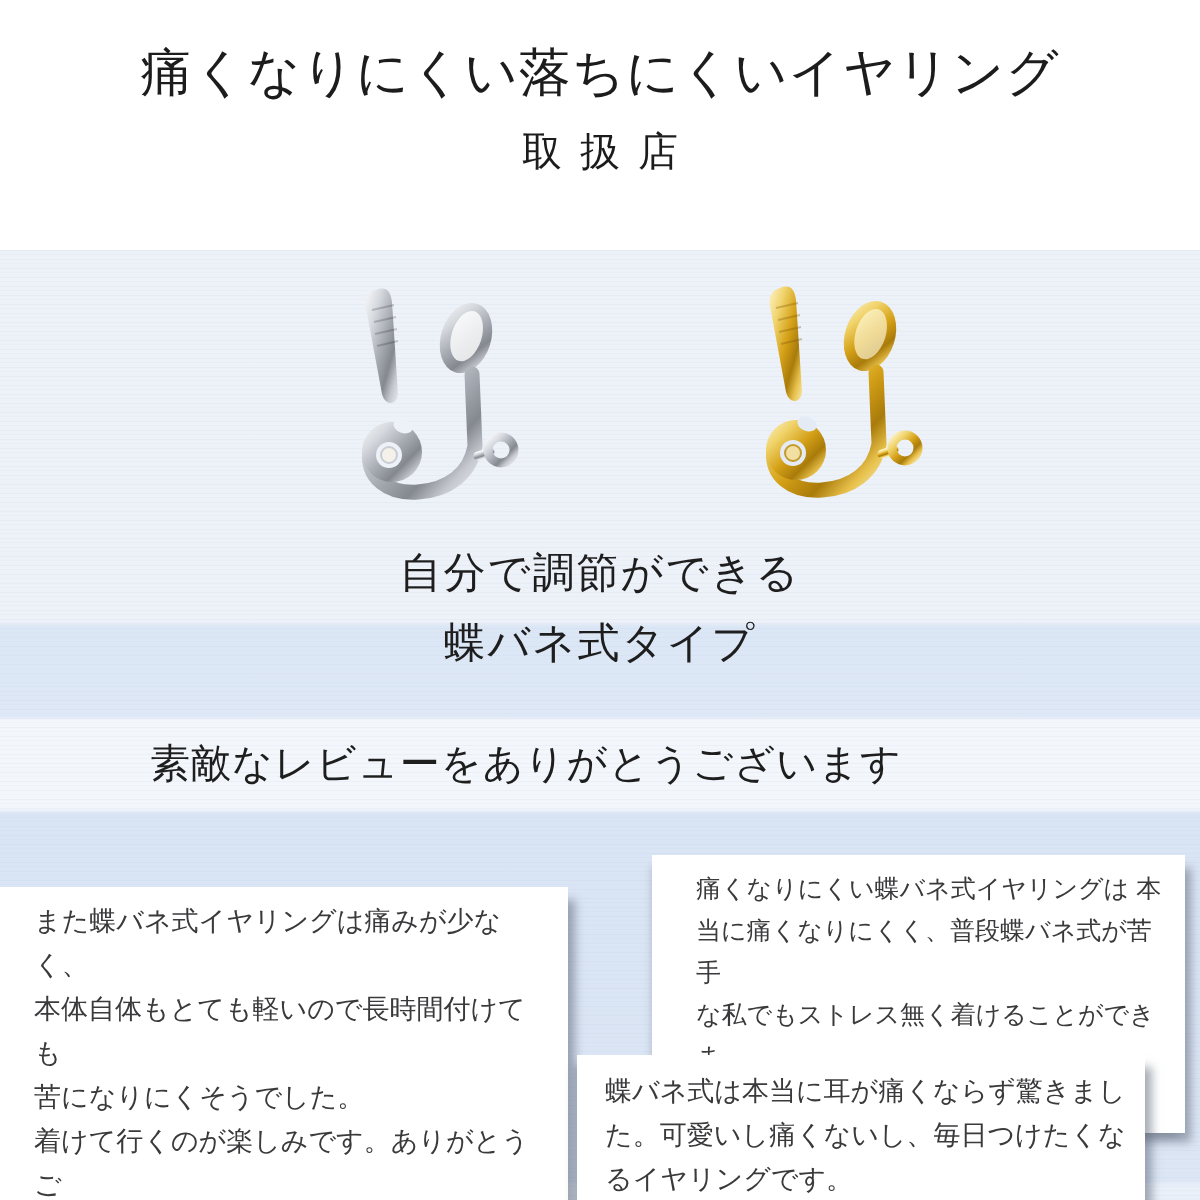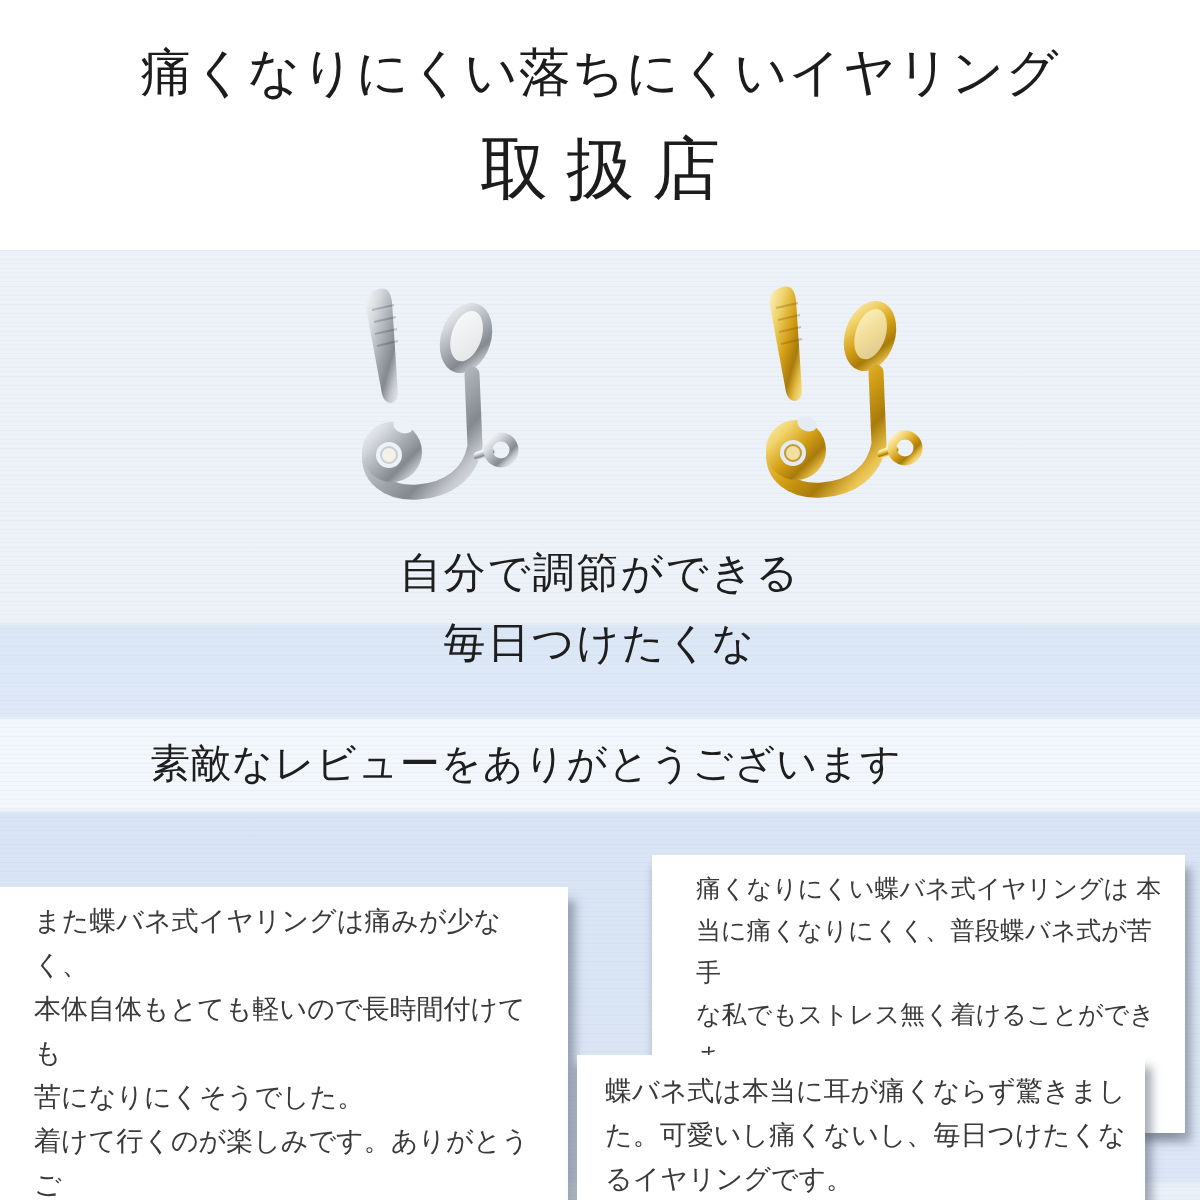--- a/index.html
+++ b/index.html
@@ -17,21 +17,21 @@
     position:absolute;left:0;top:0;width:1200px;height:250px;
     background:#ffffff;text-align:center;
   }
   .title-line1{
     margin:0;padding-top:38px;
     font-size:52px;font-weight:500;letter-spacing:1px;
     color:#1c1c1c;white-space:nowrap;
   }
   .title-line2{
     margin:0;margin-top:16px;
-    font-size:68px;font-weight:500;letter-spacing:18px;text-indent:18px;
+    font-size:40px;font-weight:500;letter-spacing:18px;text-indent:18px;
     color:#1c1c1c;
   }
   
   .photo-section{
     position:absolute;left:0;top:250px;width:1200px;height:950px;
     overflow:hidden;
     background-image:
       repeating-linear-gradient(180deg,
         rgba(165,185,220,0.10) 0 1px,
         rgba(255,255,255,0)   1px 4px,
@@ -153,21 +153,21 @@
       <path d="M22,172 C18,200 40,216 70,214 C100,212 122,196 127,168 L124,96" stroke="url(#gld)" stroke-width="15" stroke-linecap="round" fill="none"></path>
       <circle cx="44" cy="174" r="30" fill="url(#gld)"></circle>
       <ellipse cx="55" cy="148" rx="10" ry="7" fill="#e4ebf5" transform="rotate(20 55 148)"></ellipse>
       <circle cx="41" cy="177" r="13" fill="#e4ebf5"></circle>
       <circle cx="41" cy="177" r="8" fill="#f2dfa2" stroke="#c49a2a" stroke-width="2"></circle>
       <path d="M130,178 L142,174" stroke="url(#gld)" stroke-width="9" stroke-linecap="round"></path>
       <circle cx="153" cy="172" r="13" fill="none" stroke="url(#gld)" stroke-width="9"></circle>
     </svg>
 
     <div class="caption">自分で調節ができる
-毎日つけたくな</div>
+蝶バネ式タイプ</div>
 
     <div class="reviews-heading">素敵なレビューをありがとうございます</div>
 
     <div class="card card-left">また蝶バネ式イヤリングは痛みが少なく、
 本体自体もとても軽いので長時間付けても
 苦になりにくそうでした。
 着けて行くのが楽しみです。ありがとうご
 ざいました！</div>
 
     <div class="card card-topright">痛くなりにくい蝶バネ式イヤリングは 本

